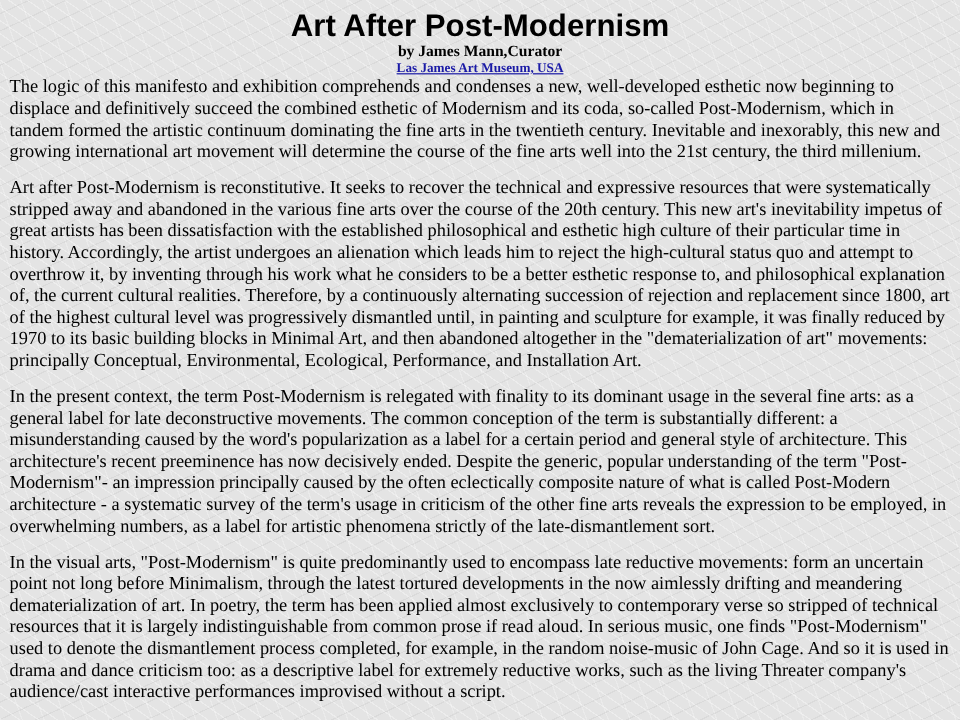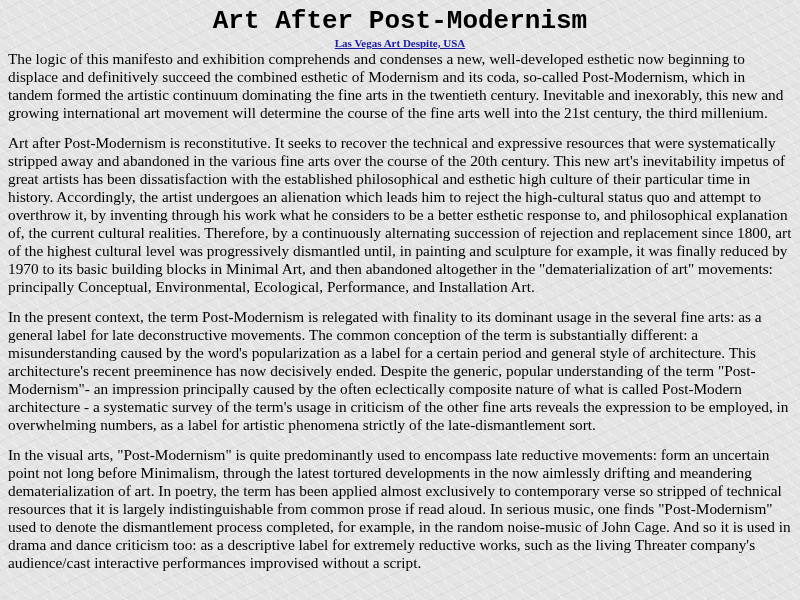--- a/index.html
+++ b/index.html
@@ -10,38 +10,39 @@
       repeating-linear-gradient(35deg, rgba(255,255,255,0.35) 0px, rgba(255,255,255,0.35) 1px, transparent 1px, transparent 9px),
       repeating-linear-gradient(-25deg, rgba(200,200,200,0.35) 0px, rgba(200,200,200,0.35) 1px, transparent 1px, transparent 13px),
       repeating-linear-gradient(70deg, rgba(255,255,255,0.25) 0px, rgba(255,255,255,0.25) 1px, transparent 1px, transparent 17px);
     font-family: "Liberation Serif", "DejaVu Serif", serif;
     color: #000;
   }
   .page { padding: 6px 8px 0 8px; }
   .header { text-align: center; }
   h1 {
     font-size: 26px; font-weight: bold; margin: 0; line-height: 30px;
-    font-family: Liberation Mono, monospace;
+    font-family: Liberation Sans, sans-serif;
   }
   .byline { font-weight: bold; font-size: 13px; line-height: 14px; margin-top: 0; }
   .affil { font-size: 11px; font-weight: bold; line-height: 14px; }
   .affil a { color: #1a1aa6; text-decoration: underline; }
   p {
     font-size: 15.3px; line-height: 18px; margin: 0 0 12px 0;
   }
   .p1 { }
 </style>
 </head>
 <body>
 
 <div class="page">
   <div class="header">
     <h1>Art After Post-Modernism</h1>
+    <div class="byline">by James Mann,Curator</div>
     <div class="affil">
-      <a href="#">Las Vegas Art Despite, USA</a>
+      <a href="#">Las James Art Museum, USA</a>
     </div>
   </div>
 
   <div>
     <p class="p1">The logic of this manifesto and exhibition comprehends and condenses a new, well-developed esthetic now beginning to displace and definitively succeed the combined esthetic of Modernism and its coda, so-called Post-Modernism, which in tandem formed the artistic continuum dominating the fine arts in the twentieth century. Inevitable and inexorably, this new and growing international art movement will determine the course of the fine arts well into the 21st century, the third millenium.</p>
     <p>Art after Post-Modernism is reconstitutive. It seeks to recover the technical and expressive resources that were systematically stripped away and abandoned in the various fine arts over the course of the 20th century. This new art's inevitability impetus of great artists has been dissatisfaction with the established philosophical and esthetic high culture of their particular time in history. Accordingly, the artist undergoes an alienation which leads him to reject the high-cultural status quo and attempt to overthrow it, by inventing through his work what he considers to be a better esthetic response to, and philosophical explanation of, the current cultural realities. Therefore, by a continuously alternating succession of rejection and replacement since 1800, art of the highest cultural level was progressively dismantled until, in painting and sculpture for example, it was finally reduced by 1970 to its basic building blocks in Minimal Art, and then abandoned altogether in the "dematerialization of art" movements: principally Conceptual, Environmental, Ecological, Performance, and Installation Art.</p>
     <p>In the present context, the term Post-Modernism is relegated with finality to its dominant usage in the several fine arts: as a general label for late deconstructive movements. The common conception of the term is substantially different: a misunderstanding caused by the word's popularization as a label for a certain period and general style of architecture. This architecture's recent preeminence has now decisively ended. Despite the generic, popular understanding of the term "Post-Modernism"- an impression principally caused by the often eclectically composite nature of what is called Post-Modern architecture - a systematic survey of the term's usage in criticism of the other fine arts reveals the expression to be employed, in overwhelming numbers, as a label for artistic phenomena strictly of the late-dismantlement sort.</p>
     <p>In the visual arts, "Post-Modernism" is quite predominantly used to encompass late reductive movements: form an uncertain point not long before Minimalism, through the latest tortured developments in the now aimlessly drifting and meandering dematerialization of art. In poetry, the term has been applied almost exclusively to contemporary verse so stripped of technical resources that it is largely indistinguishable from common prose if read aloud. In serious music, one finds "Post-Modernism" used to denote the dismantlement process completed, for example, in the random noise-music of John Cage. And so it is used in drama and dance criticism too: as a descriptive label for extremely reductive works, such as the living Threater company's audience/cast interactive performances improvised without a script.</p>
 
   </div>

